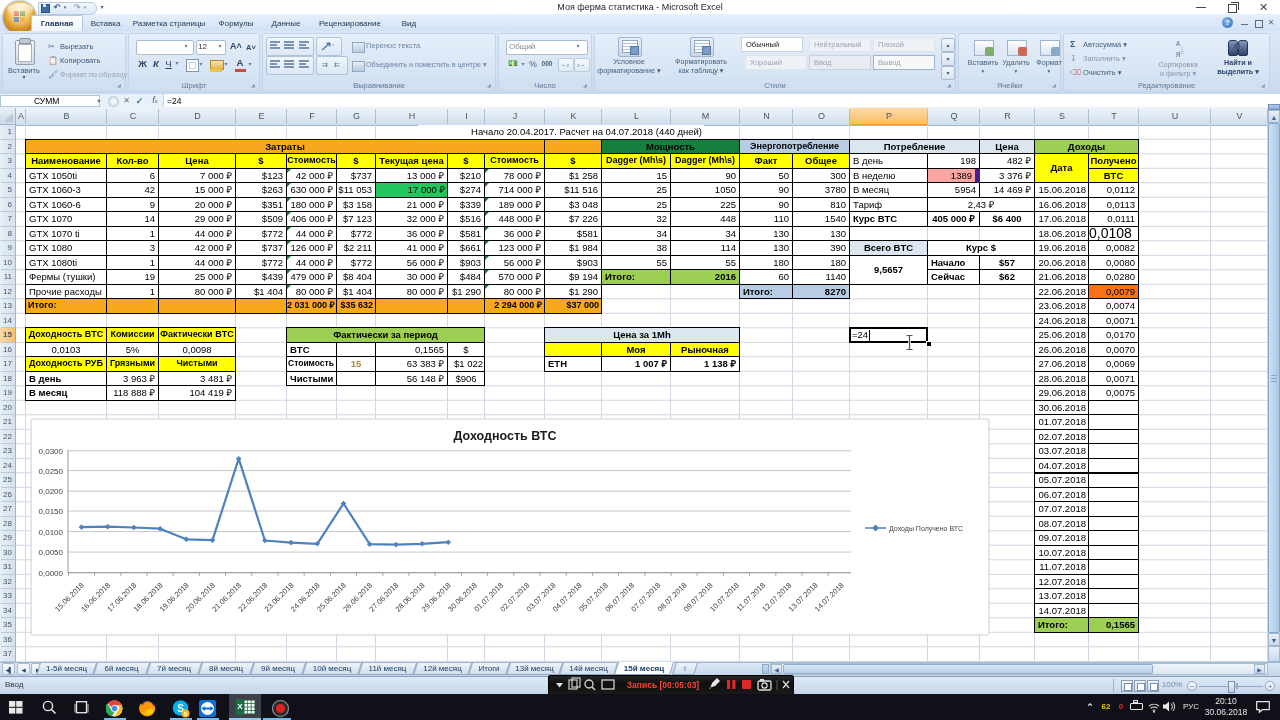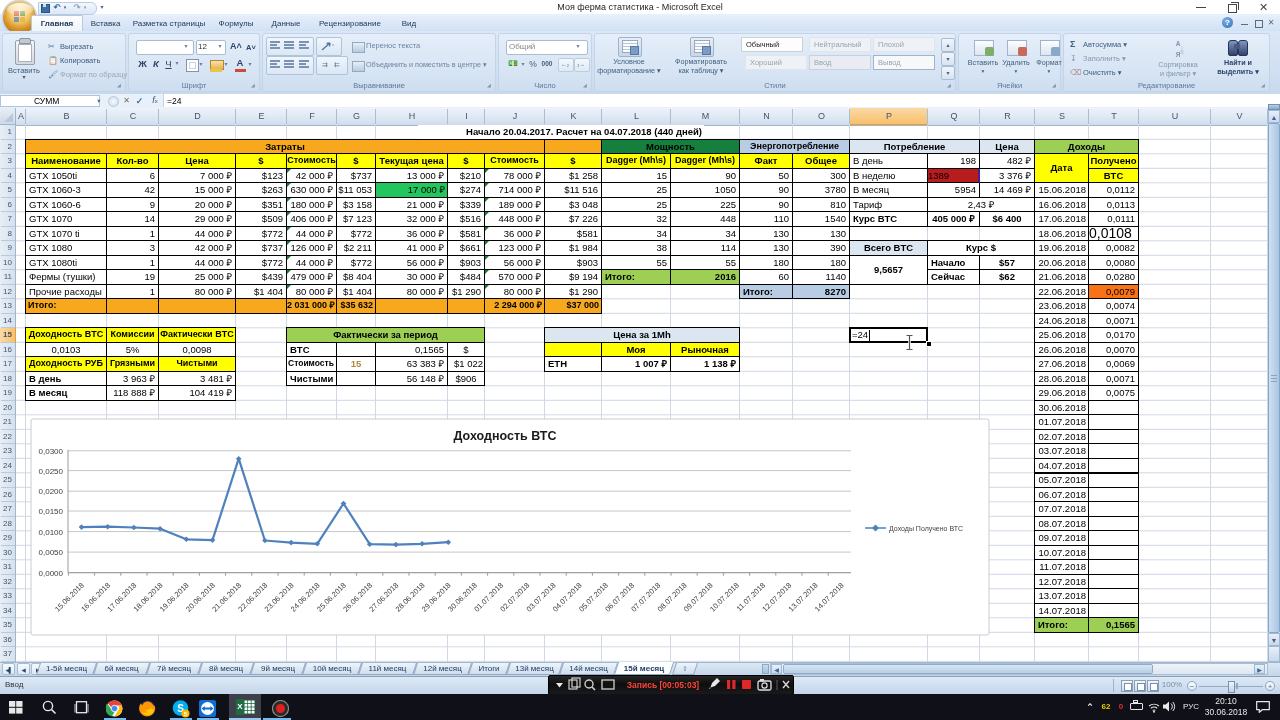--- a/index.html
+++ b/index.html
@@ -367,21 +367,21 @@
       <line x1="16" y1="559.8" x2="1268" y2="559.8" stroke="#d0d7e5" stroke-width="1"></line>
       <line x1="16" y1="574.3" x2="1268" y2="574.3" stroke="#d0d7e5" stroke-width="1"></line>
       <line x1="16" y1="588.8" x2="1268" y2="588.8" stroke="#d0d7e5" stroke-width="1"></line>
       <line x1="16" y1="603.3" x2="1268" y2="603.3" stroke="#d0d7e5" stroke-width="1"></line>
       <line x1="16" y1="617.8" x2="1268" y2="617.8" stroke="#d0d7e5" stroke-width="1"></line>
       <line x1="16" y1="632.3" x2="1268" y2="632.3" stroke="#d0d7e5" stroke-width="1"></line>
       <line x1="16" y1="646.8" x2="1268" y2="646.8" stroke="#d0d7e5" stroke-width="1"></line>
       <line x1="16" y1="661.3" x2="1268" y2="661.3" stroke="#d0d7e5" stroke-width="1"></line>
     </svg>
 <div style="position:absolute;left:418px;top:125.3px;width:286px;height:13.5px;background:#fff;"></div>
-<div style="position:absolute;left:420px;top:125.3px;width:282px;height:14.5px;font-size:9.5px;color:#000;font-weight:bold;line-height:14.5px;text-align:right;white-space:nowrap;">Начало 20.04.2017. Расчет на 04.07.2018 (440 дней)</div>
+<div style="position:absolute;left:420px;top:125.3px;width:282px;height:14.5px;font-size:9.5px;color:#000;font-weight:normal;line-height:14.5px;text-align:right;white-space:nowrap;">Начало 20.04.2017. Расчет на 04.07.2018 (440 дней)</div>
 <div style="position:absolute;left:26px;top:139.8px;width:519px;height:14.5px;box-sizing:border-box;background:#f7a81c;font-size:9.5px;color:#000;line-height:13.5px;white-space:nowrap;overflow:hidden;text-align:center;border-bottom:1px solid #000;border-right:1px solid #000;"><b>Затраты</b></div>
 <div style="position:absolute;left:545px;top:139.8px;width:57px;height:14.5px;box-sizing:border-box;background:#f7a81c;font-size:9.5px;color:#000;line-height:13.5px;white-space:nowrap;overflow:hidden;text-align:right;padding-right:3px;border-bottom:1px solid #000;border-right:1px solid #000;"></div>
 <div style="position:absolute;left:26px;top:154.3px;width:81px;height:14.5px;box-sizing:border-box;background:#ffff00;font-size:9.5px;color:#000;line-height:13.5px;white-space:nowrap;overflow:hidden;text-align:center;border-bottom:1px solid #000;border-right:1px solid #000;"><b>Наименование</b></div>
 <div style="position:absolute;left:107px;top:154.3px;width:52px;height:14.5px;box-sizing:border-box;background:#ffff00;font-size:9.5px;color:#000;line-height:13.5px;white-space:nowrap;overflow:hidden;text-align:center;border-bottom:1px solid #000;border-right:1px solid #000;"><b>Кол-во</b></div>
 <div style="position:absolute;left:159px;top:154.3px;width:77px;height:14.5px;box-sizing:border-box;background:#ffff00;font-size:9.5px;color:#000;line-height:13.5px;white-space:nowrap;overflow:hidden;text-align:center;border-bottom:1px solid #000;border-right:1px solid #000;"><b>Цена</b></div>
 <div style="position:absolute;left:236px;top:154.3px;width:51px;height:14.5px;box-sizing:border-box;background:#ffff00;font-size:9.5px;color:#000;line-height:13.5px;white-space:nowrap;overflow:hidden;text-align:center;border-bottom:1px solid #000;border-right:1px solid #000;"><b>$</b></div>
 <div style="position:absolute;left:287px;top:154.3px;width:50px;height:14.5px;box-sizing:border-box;background:#ffff00;font-size:9px;color:#000;line-height:13.5px;white-space:nowrap;overflow:hidden;text-align:center;border-bottom:1px solid #000;border-right:1px solid #000;"><b>Стоимость</b></div>
 <div style="position:absolute;left:337px;top:154.3px;width:39px;height:14.5px;box-sizing:border-box;background:#ffff00;font-size:9.5px;color:#000;line-height:13.5px;white-space:nowrap;overflow:hidden;text-align:center;border-bottom:1px solid #000;border-right:1px solid #000;"><b>$</b></div>
 <div style="position:absolute;left:376px;top:154.3px;width:72px;height:14.5px;box-sizing:border-box;background:#ffff00;font-size:9.5px;color:#000;line-height:13.5px;white-space:nowrap;overflow:hidden;text-align:center;border-bottom:1px solid #000;border-right:1px solid #000;"><b>Текущая цена</b></div>
 <div style="position:absolute;left:448px;top:154.3px;width:37px;height:14.5px;box-sizing:border-box;background:#ffff00;font-size:9.5px;color:#000;line-height:13.5px;white-space:nowrap;overflow:hidden;text-align:center;border-bottom:1px solid #000;border-right:1px solid #000;"><b>$</b></div>
@@ -547,21 +547,21 @@
 <div style="position:absolute;left:793px;top:270.3px;width:57px;height:14.5px;box-sizing:border-box;background:#fff;font-size:9.5px;color:#000;line-height:13.5px;white-space:nowrap;overflow:hidden;text-align:right;padding-right:3px;border-bottom:1px solid #000;border-right:1px solid #000;">1140</div>
 <div style="position:absolute;left:740px;top:284.8px;width:53px;height:14.5px;box-sizing:border-box;background:#b8cce4;font-size:9.5px;color:#000;line-height:13.5px;white-space:nowrap;overflow:hidden;text-align:left;padding-left:3px;border-bottom:1px solid #000;border-right:1px solid #000;"><b>Итого:</b></div>
 <div style="position:absolute;left:793px;top:284.8px;width:57px;height:14.5px;box-sizing:border-box;background:#b8cce4;font-size:9.5px;color:#000;line-height:13.5px;white-space:nowrap;overflow:hidden;text-align:right;padding-right:3px;border-bottom:1px solid #000;border-right:1px solid #000;"><b>8270</b></div>
 <div style="position:absolute;left:739px;top:138.8px;width:111px;height:160.5px;border:1px solid #000;box-sizing:border-box;pointer-events:none;"></div>
 <div style="position:absolute;left:850px;top:139.8px;width:130px;height:14.5px;box-sizing:border-box;background:#dce6f1;font-size:9.5px;color:#000;line-height:13.5px;white-space:nowrap;overflow:hidden;text-align:center;border-bottom:1px solid #000;border-right:1px solid #000;"><b>Потребление</b></div>
 <div style="position:absolute;left:980px;top:139.8px;width:55px;height:14.5px;box-sizing:border-box;background:#dce6f1;font-size:9.5px;color:#000;line-height:13.5px;white-space:nowrap;overflow:hidden;text-align:center;border-bottom:1px solid #000;border-right:1px solid #000;"><b>Цена</b></div>
 <div style="position:absolute;left:850px;top:154.3px;width:78px;height:14.5px;box-sizing:border-box;background:#fff;font-size:9.5px;color:#000;line-height:13.5px;white-space:nowrap;overflow:hidden;text-align:left;padding-left:3px;border-bottom:1px solid #000;border-right:1px solid #000;">В день</div>
 <div style="position:absolute;left:928px;top:154.3px;width:52px;height:14.5px;box-sizing:border-box;background:#fff;font-size:9.5px;color:#000;line-height:13.5px;white-space:nowrap;overflow:hidden;text-align:right;padding-right:3px;border-bottom:1px solid #000;border-right:1px solid #000;">198</div>
 <div style="position:absolute;left:980px;top:154.3px;width:55px;height:14.5px;box-sizing:border-box;background:#fff;font-size:9.5px;color:#000;line-height:13.5px;white-space:nowrap;overflow:hidden;text-align:right;padding-right:3px;border-bottom:1px solid #000;border-right:1px solid #000;">482 ₽</div>
 <div style="position:absolute;left:850px;top:168.8px;width:78px;height:14.5px;box-sizing:border-box;background:#fff;font-size:9.5px;color:#000;line-height:13.5px;white-space:nowrap;overflow:hidden;text-align:left;padding-left:3px;border-bottom:1px solid #000;border-right:1px solid #000;">В неделю</div>
-<div style="position:absolute;left:928px;top:168.8px;width:52px;height:14.5px;box-sizing:border-box;background:#b91c1c;font-size:9.5px;color:#000;line-height:13.5px;white-space:nowrap;overflow:hidden;padding-right:3px;border-bottom:1px solid #000;border-right:2px solid #4c1d95;">1389</div>
+<div style="position:absolute;left:928px;top:168.8px;width:52px;height:14.5px;box-sizing:border-box;background:#fca5a5;font-size:9.5px;color:#000;line-height:13.5px;white-space:nowrap;overflow:hidden;text-align:right;padding-right:3px;border-bottom:1px solid #000;border-right:5px solid #4c1d95;">1389</div>
 <div style="position:absolute;left:980px;top:168.8px;width:55px;height:14.5px;box-sizing:border-box;background:#fff;font-size:9.5px;color:#000;line-height:13.5px;white-space:nowrap;overflow:hidden;text-align:right;padding-right:3px;border-bottom:1px solid #000;border-right:1px solid #000;">3 376 ₽</div>
 <div style="position:absolute;left:850px;top:183.3px;width:78px;height:14.5px;box-sizing:border-box;background:#fff;font-size:9.5px;color:#000;line-height:13.5px;white-space:nowrap;overflow:hidden;text-align:left;padding-left:3px;border-bottom:1px solid #000;border-right:1px solid #000;">В месяц</div>
 <div style="position:absolute;left:928px;top:183.3px;width:52px;height:14.5px;box-sizing:border-box;background:#fff;font-size:9.5px;color:#000;line-height:13.5px;white-space:nowrap;overflow:hidden;text-align:right;padding-right:3px;border-bottom:1px solid #000;border-right:1px solid #000;">5954</div>
 <div style="position:absolute;left:980px;top:183.3px;width:55px;height:14.5px;box-sizing:border-box;background:#fff;font-size:9.5px;color:#000;line-height:13.5px;white-space:nowrap;overflow:hidden;text-align:right;padding-right:3px;border-bottom:1px solid #000;border-right:1px solid #000;">14 469 ₽</div>
 <div style="position:absolute;left:850px;top:197.8px;width:78px;height:14.5px;box-sizing:border-box;background:#fff;font-size:9.5px;color:#000;line-height:13.5px;white-space:nowrap;overflow:hidden;text-align:left;padding-left:3px;border-bottom:1px solid #000;border-right:1px solid #000;">Тариф</div>
 <div style="position:absolute;left:928px;top:197.8px;width:107px;height:14.5px;box-sizing:border-box;background:#fff;font-size:9.5px;color:#000;line-height:13.5px;white-space:nowrap;overflow:hidden;text-align:center;border-bottom:1px solid #000;border-right:1px solid #000;">2,43 ₽</div>
 <div style="position:absolute;left:850px;top:212.3px;width:78px;height:14.5px;box-sizing:border-box;background:#fff;font-size:9.5px;color:#000;line-height:13.5px;white-space:nowrap;overflow:hidden;text-align:left;padding-left:3px;border-bottom:1px solid #000;border-right:1px solid #000;"><b>Курс BTC</b></div>
 <div style="position:absolute;left:928px;top:212.3px;width:52px;height:14.5px;box-sizing:border-box;background:#fff;font-size:9.5px;color:#000;line-height:13.5px;white-space:nowrap;overflow:hidden;text-align:center;border-bottom:1px solid #000;border-right:1px solid #000;"><b>405 000 ₽</b></div>
 <div style="position:absolute;left:980px;top:212.3px;width:55px;height:14.5px;box-sizing:border-box;background:#fff;font-size:9.5px;color:#000;line-height:13.5px;white-space:nowrap;overflow:hidden;text-align:center;border-bottom:1px solid #000;border-right:1px solid #000;"><b>$6 400</b></div>
 <div style="position:absolute;left:849px;top:138.8px;width:186px;height:88.0px;border:1px solid #000;box-sizing:border-box;pointer-events:none;"></div>

